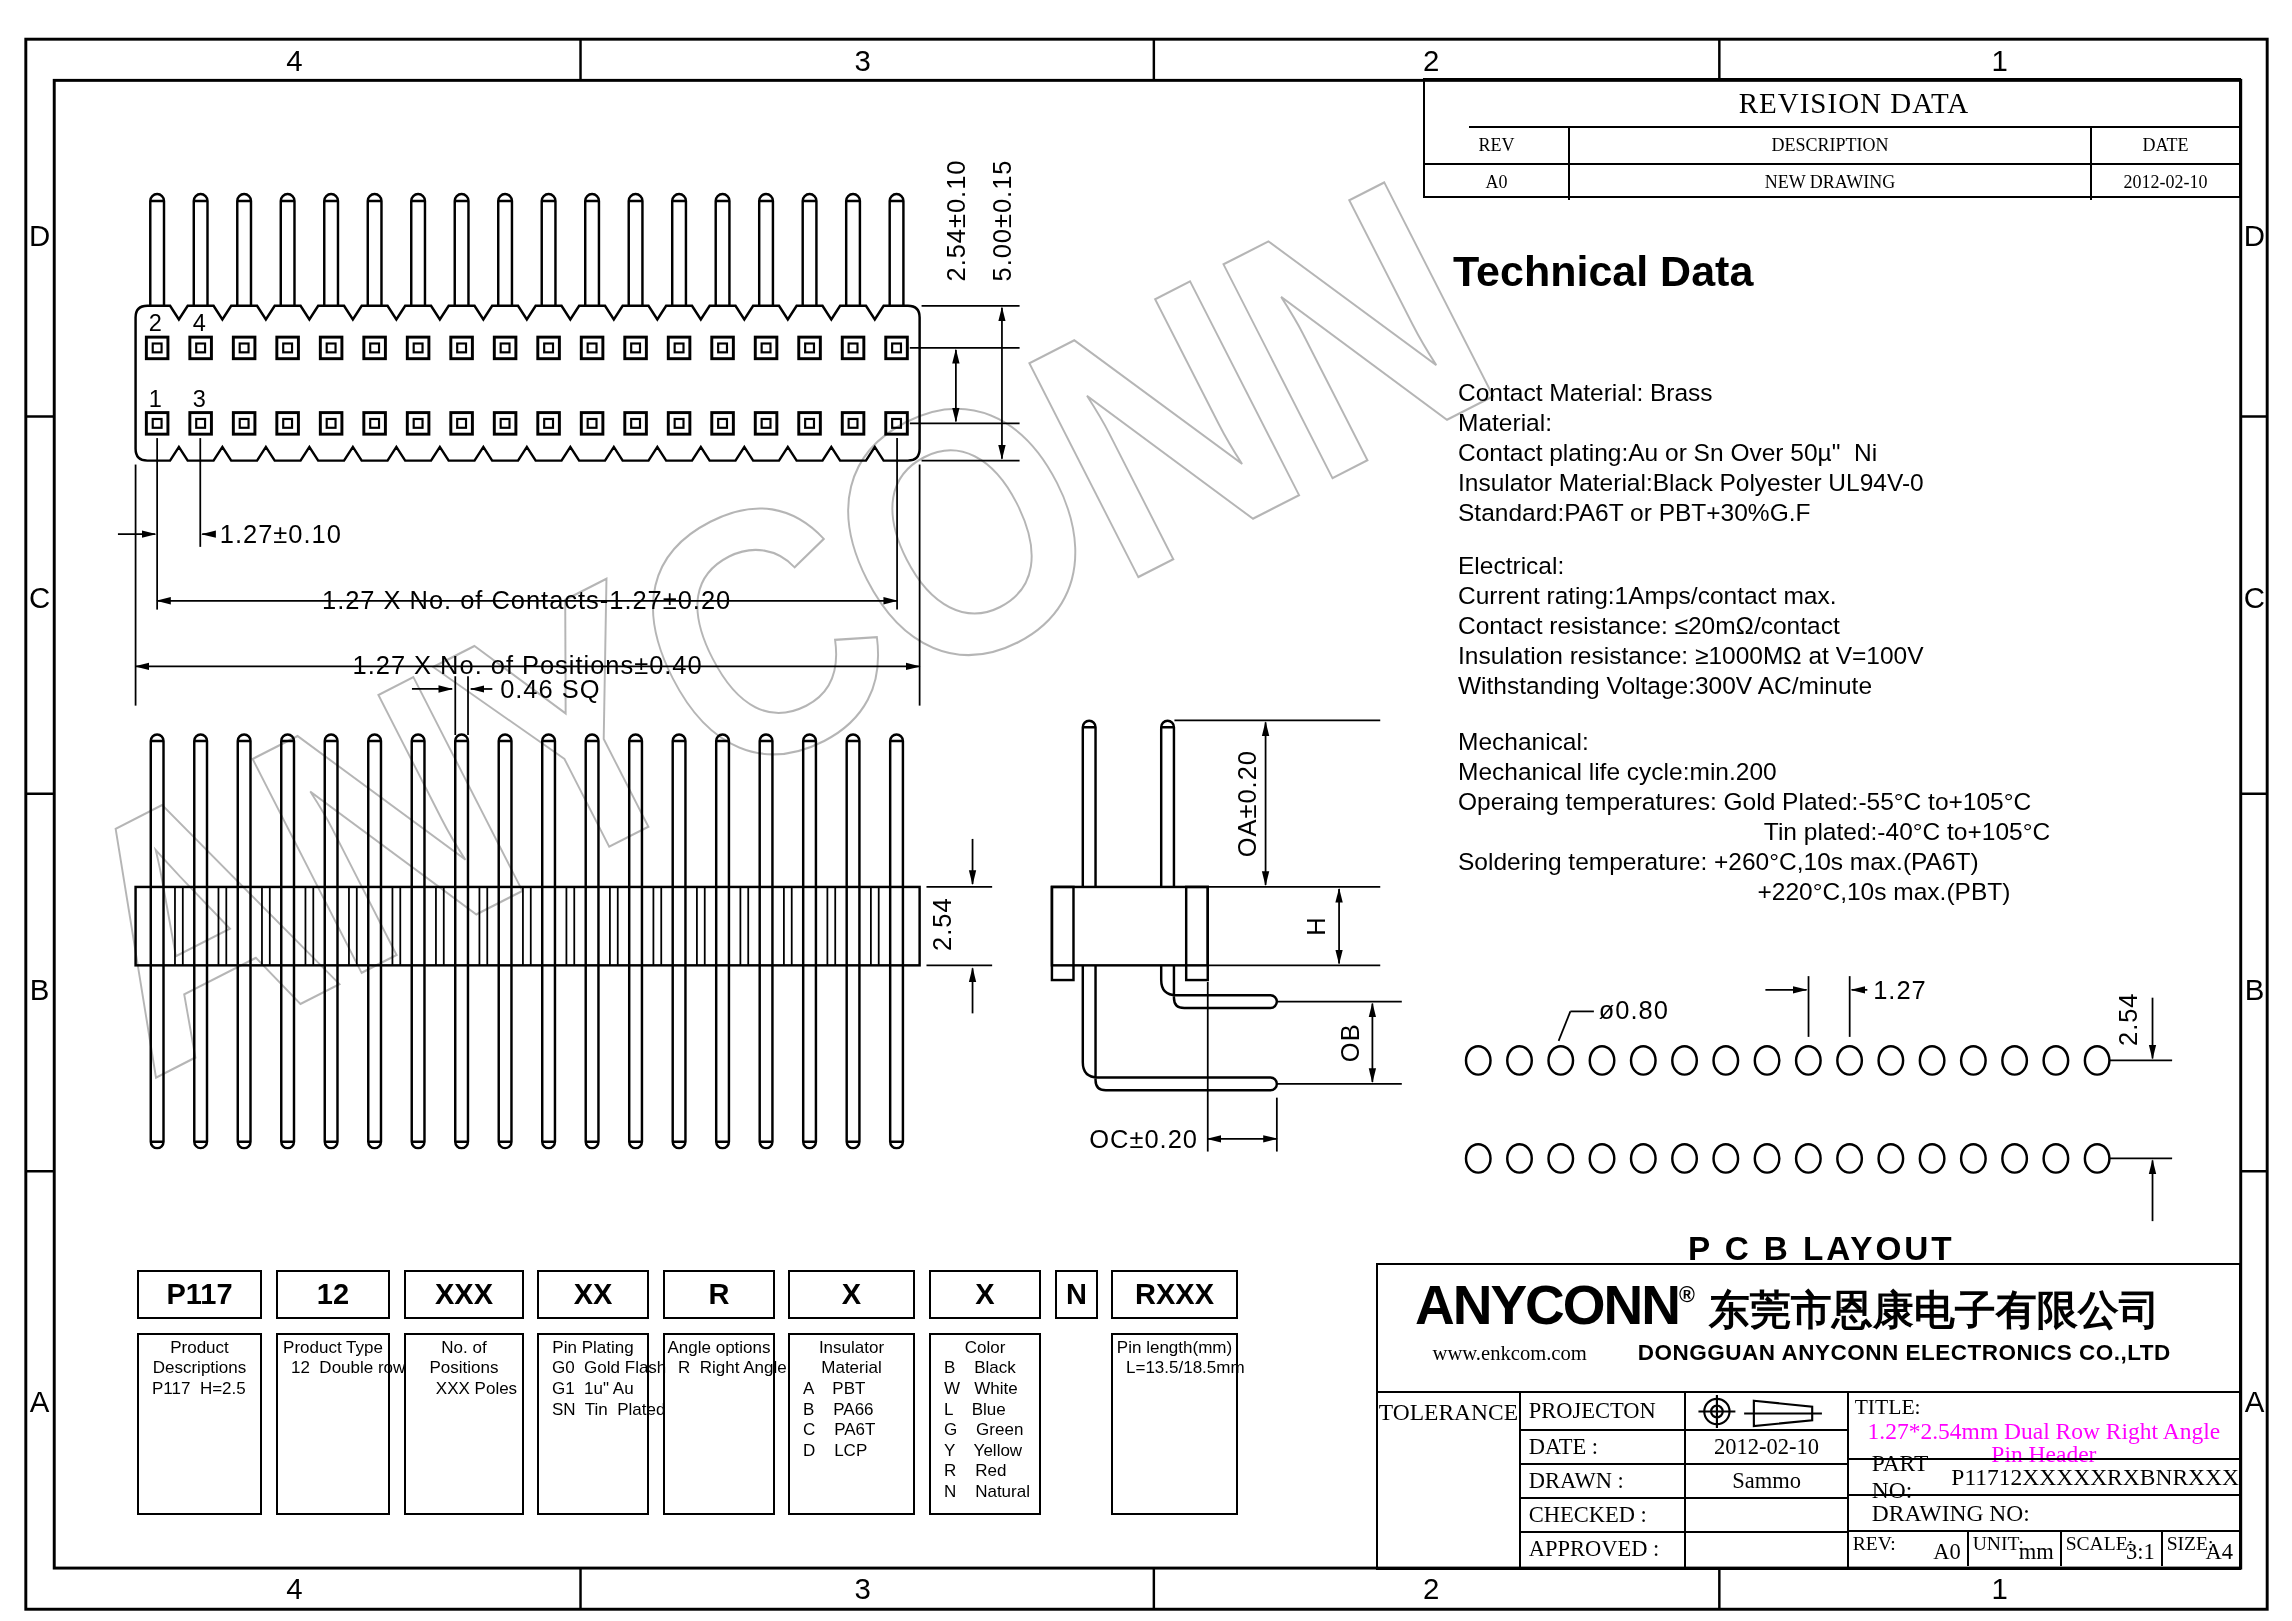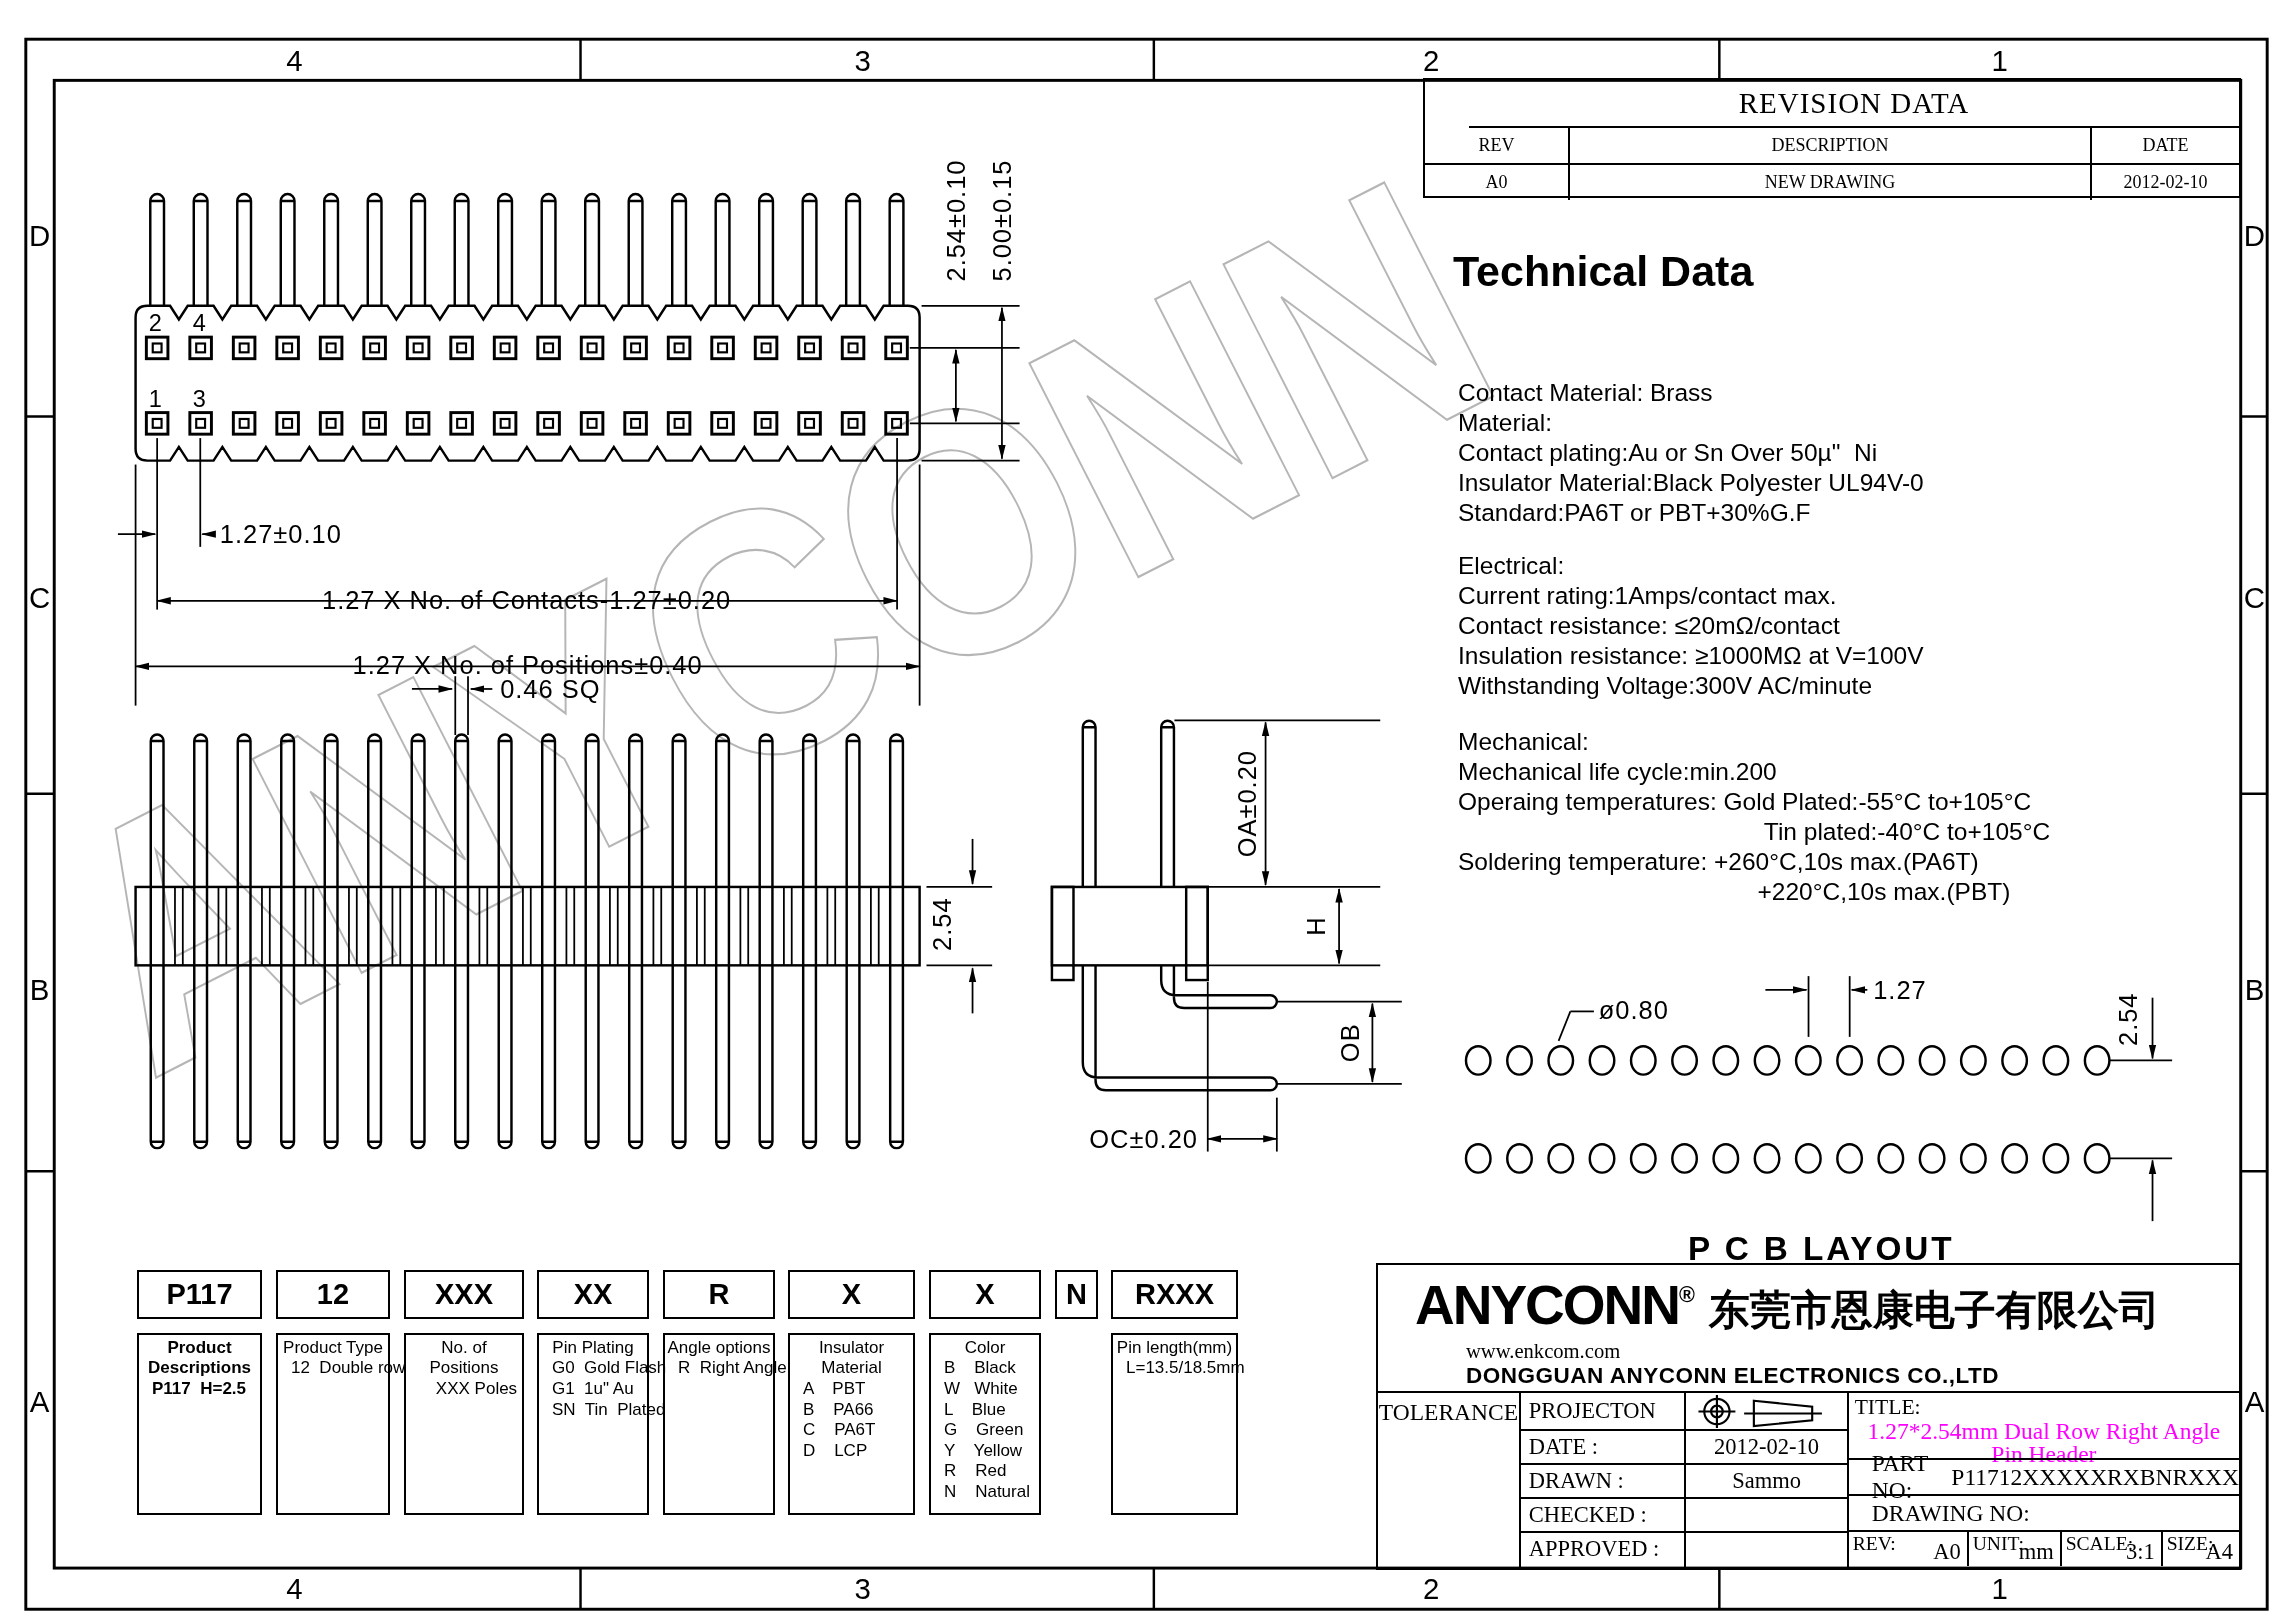--- a/index.html
+++ b/index.html
@@ -41,21 +41,21 @@
   .desc-box .t{text-align:center;}
   .desc-box .o{text-align:left;padding-left:13px;white-space:pre;}
   .desc-box.ralign .o{text-align:right;padding-right:4.9px;}
   
   #tb{left:1376px;top:1263px;width:865px;height:307px;border:2.9px solid #000;display:flex;flex-direction:column;}
   #tb-logo{height:126px;border-bottom:2.9px solid #000;padding-left:37px;}
   .brandline{display:flex;align-items:baseline;margin-top:7.8px;}
   .brand{font-size:55px;font-weight:bold;letter-spacing:-2px;}
   .reg{font-size:21.6px;font-weight:bold;vertical-align:super;position:relative;top:-21.6px;}
   .cn{font-size:41px;font-weight:bold;margin-left:13.7px;font-family:"Liberation Sans",sans-serif;}
-  .urlline{display:flex;align-items:baseline;margin-top:2px;flex-direction:column;}
+  .urlline{display:flex;align-items:baseline;margin-top:2px;}
   .url{font-size:20.6px;font-family:"Liberation Serif",serif;margin-left:17.6px;}
   .company{font-size:22.5px;font-weight:bold;margin-left:51px;letter-spacing:0.5px;}
   #tb-grid{flex:1;display:flex;}
   #tb-c1{width:144px;border-right:2.9px solid #000;font-family:"Liberation Serif",serif;}
   #tb-c1 .tolttl{text-align:center;font-size:23.5px;margin-top:5.9px;}
   .tolrow{display:flex;justify-content:space-between;padding:0 9.8px 0 7.8px;font-size:20.6px;margin-top:7.8px;}
   #tb-c2{width:167px;border-right:2.9px solid #000;font-family:"Liberation Serif",serif;}
   #tb-c3{width:164px;border-right:2.9px solid #000;font-family:"Liberation Serif",serif;}
   .tbrow{height:34px;border-top:2.9px solid #000;display:flex;align-items:center;padding-left:7.8px;font-size:22.5px;box-sizing:border-box;}
   .tbrow.first{border-top:none;height:36px;}
@@ -380,21 +380,21 @@
 
   <div id="tech-title" class="abs blk">Technical Data</div>
   <div id="tech-sections">
       <div class="abs blk tsec" style="top: 378px;"><div>Contact Material: Brass</div><div>Material:</div><div>Contact plating:Au or Sn Over 50µ"  Ni</div><div>Insulator Material:Black Polyester UL94V-0</div><div>Standard:PA6T or PBT+30%G.F</div></div>
       <div class="abs blk tsec" style="top: 551px;"><div>Electrical:</div><div>Current rating:1Amps/contact max.</div><div>Contact resistance: ≤20mΩ/contact</div><div>Insulation resistance: ≥1000MΩ at V=100V</div><div>Withstanding Voltage:300V AC/minute</div></div>
       <div class="abs blk tsec" style="top: 727px;"><div>Mechanical:</div><div>Mechanical life cycle:min.200</div><div>Operaing temperatures: Gold Plated:-55°C to+105°C</div><div>                                             Tin plated:-40°C to+105°C</div><div>Soldering temperature: +260°C,10s max.(PA6T)</div><div>                                            +220°C,10s max.(PBT)</div></div>
     </div>
 
   <div id="ordering">
       <div class="abs code-box" style="left: 137px; top: 1270px; width: 125px; height: 49px;">P117</div>
-      <div class="abs desc-box" style="left: 137px; top: 1333px; width: 125px; height: 182px; font-weight: bold;">
+      <div class="abs desc-box" style="left: 137px; top: 1333px; width: 125px; height: 182px;">
         <div class="t">Product</div>
         <div class="t">Descriptions</div>
         <div class="o">P117  H=2.5</div>
       </div>
       <div class="abs code-box" style="left: 276px; top: 1270px; width: 114px; height: 49px;">12</div>
       <div class="abs desc-box" style="left: 276px; top: 1333px; width: 114px; height: 182px;">
         <div class="t">Product Type</div>
         <div class="o">12  Double row</div>
       </div>
       <div class="abs code-box" style="left: 404px; top: 1270px; width: 120px; height: 49px;">XXX</div>

